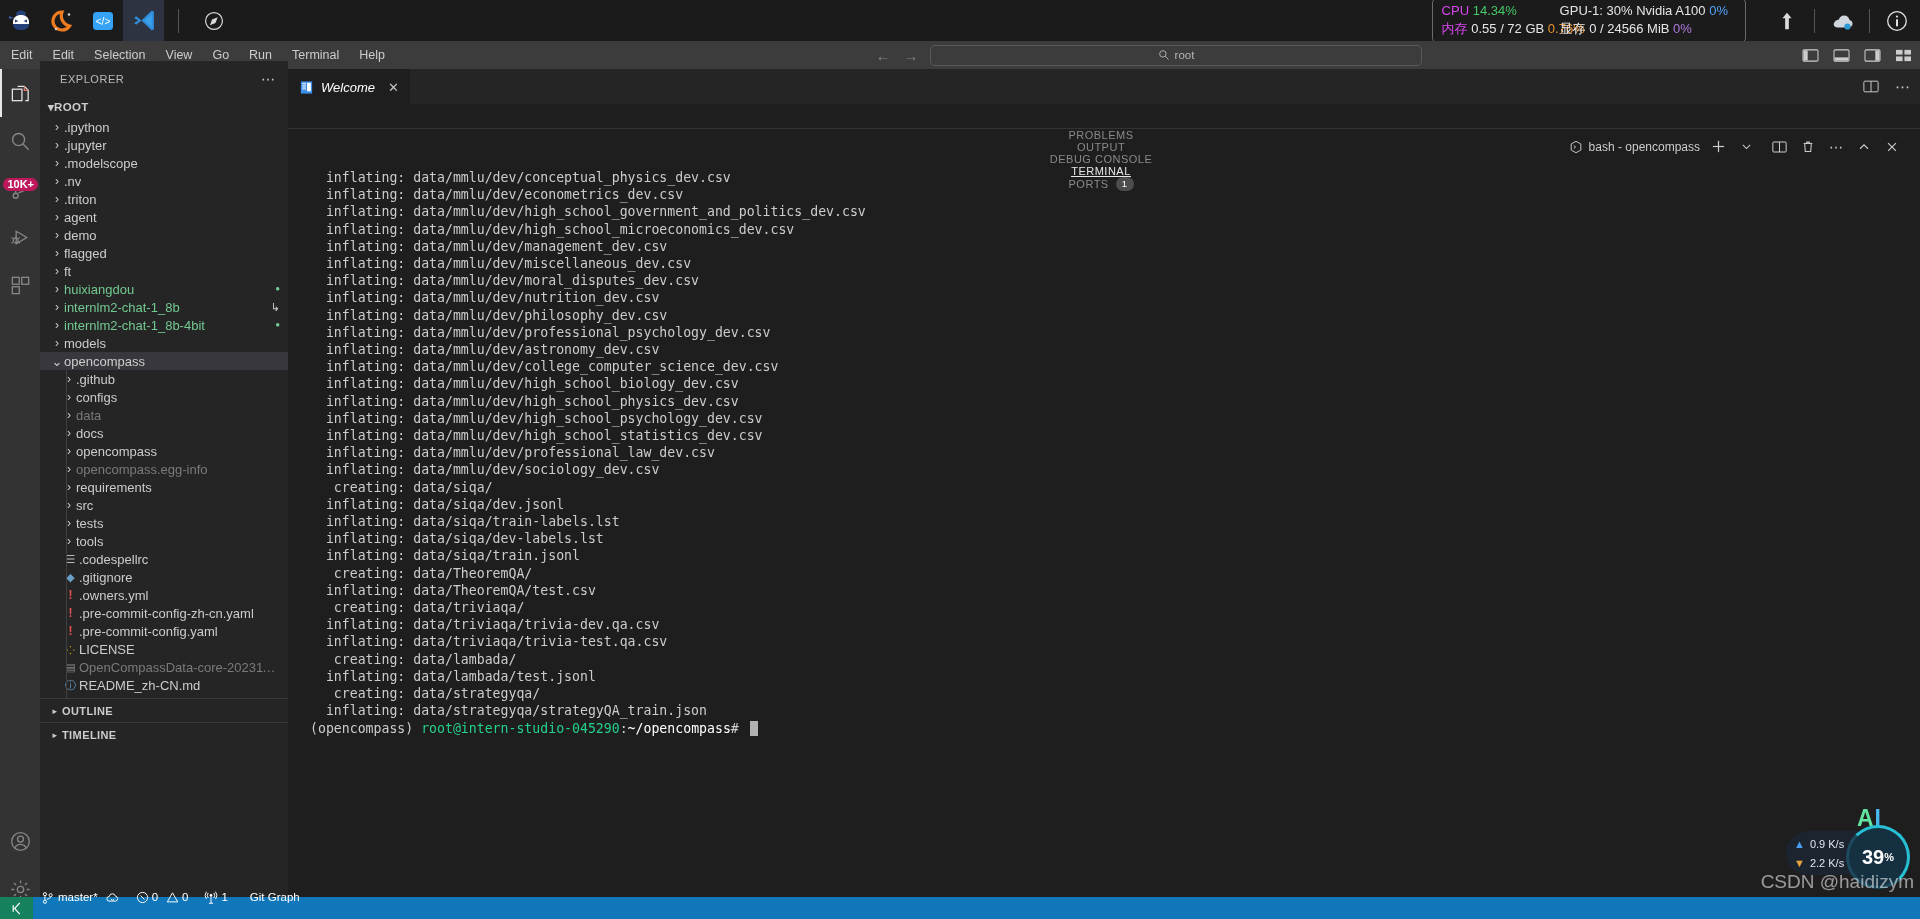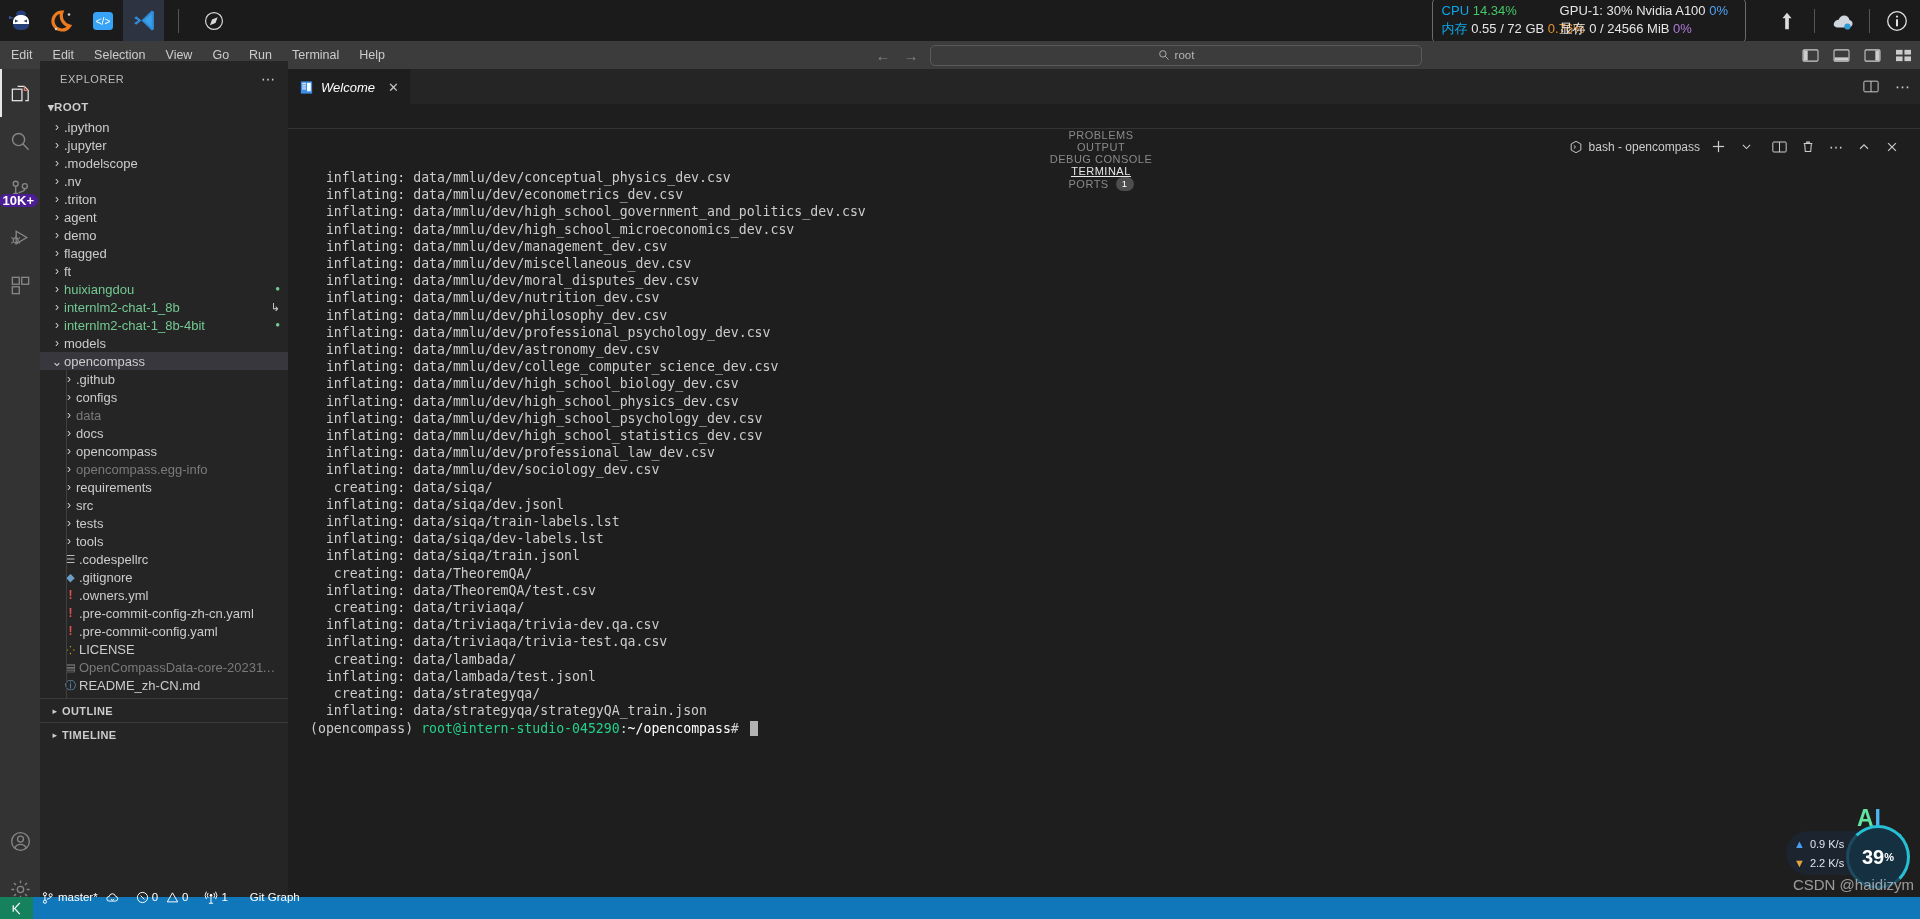--- a/index.html
+++ b/index.html
@@ -28,21 +28,21 @@
   
   #sysmon {
     border: 1px solid #6b6b6b; border-radius: 5px;
     padding: 3px 9px 4px 9px; margin-right: 18px;
     font-size: 11.5px; line-height: 14px; white-space: nowrap;
     font-family: "Liberation Sans", sans-serif;
   }
   #sysmon .row { display: flex; }
   #sysmon .c1 { width: 118px; }
   #sysmon .c2 { }
-  .mon-label { color: #0ea5e9; }
+  .mon-label { color: #d946ef; }
   .mon-green { color: #44c767; }
   .mon-orange { color: #e8922c; }
   .mon-blue { color: #4fa3f7; }
   .mon-purple { color: #b07bdc; }
   .mon-white { color: #e6e6e6; }
   .tb-right-icon { width: 46px; height: 41px; display: flex; align-items: center; justify-content: center; }
 
   
   #menubar {
     position: absolute; top: 41px; left: 0; width: 1920px; height: 28px;
@@ -69,22 +69,22 @@
   .act-item {
     width: 40px; height: 48px; display: flex; align-items: center;
     justify-content: center; position: relative; color: #868686;
   }
   .act-item.active { color: #e7e7e7; }
   .act-item.active::before {
     content: ""; position: absolute; left: 0; top: 0; width: 2px; height: 48px;
     background: #e7e7e7;
   }
   .act-badge {
-    position: absolute; bottom: 6px; right: 2px; background: #4c1d95; color: #fff;
-    font-size: 13px; font-weight: bold; border-radius: 9px; padding: 1px 4px;
+    position: absolute; bottom: 22px; right: 2px; background: #be185d; color: #fff;
+    font-size: 11px; font-weight: bold; border-radius: 9px; padding: 1px 4px;
     line-height: 11px;
   }
   .act-bottom { margin-top: auto; }
 
   
   #sidebar {
     position: absolute; top: 61px; left: 40px; width: 248px; height: 850px;
     background: #252526; color: #cccccc;
   }
   #sidebar-header {
@@ -217,21 +217,21 @@
   .ov-down { color: #e8a33d; font-size: 11px; }
   #ov-gauge {
     position: absolute; right: 0; top: 20px; width: 64px; height: 64px;
     border-radius: 50%; background: #153040;
     border: 3px solid #27bfd4; border-left-color: #1d4a5e; border-bottom-color: #1d4a5e;
     display: flex; align-items: center; justify-content: center;
     color: #ffffff; font-size: 20px; font-weight: bold;
   }
   #ov-gauge .pct { font-size: 11px; }
   #watermark {
-    position: absolute; right: 6px; bottom: 26px; font-size: 15px;
+    position: absolute; right: 6px; bottom: 26px; font-size: 19px;
     color: rgba(255,255,255,.55); white-space: nowrap;
   }
   svg { display: block; }
 </style>
 </head>
 <body>
 
 <div id="taskbar">
   <div class="tb-icons">
     <div class="tb-icon">

